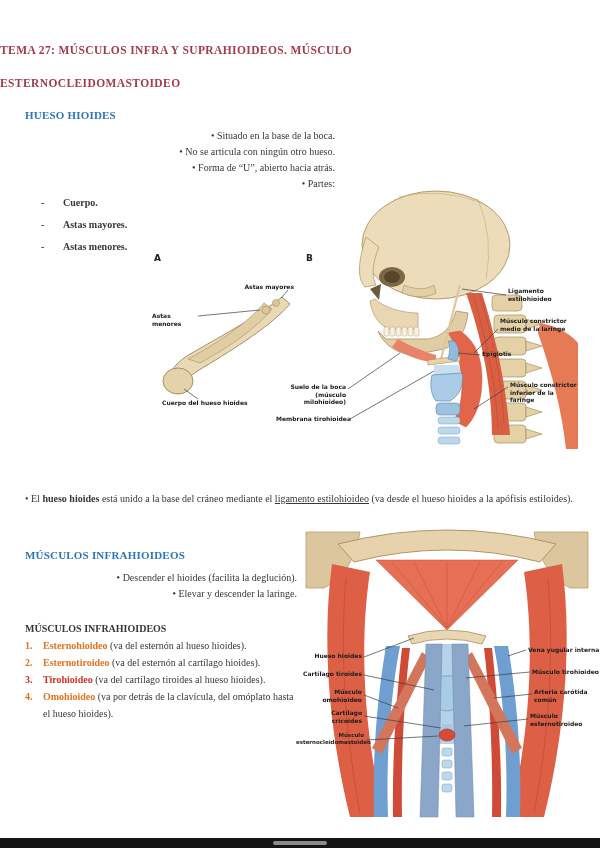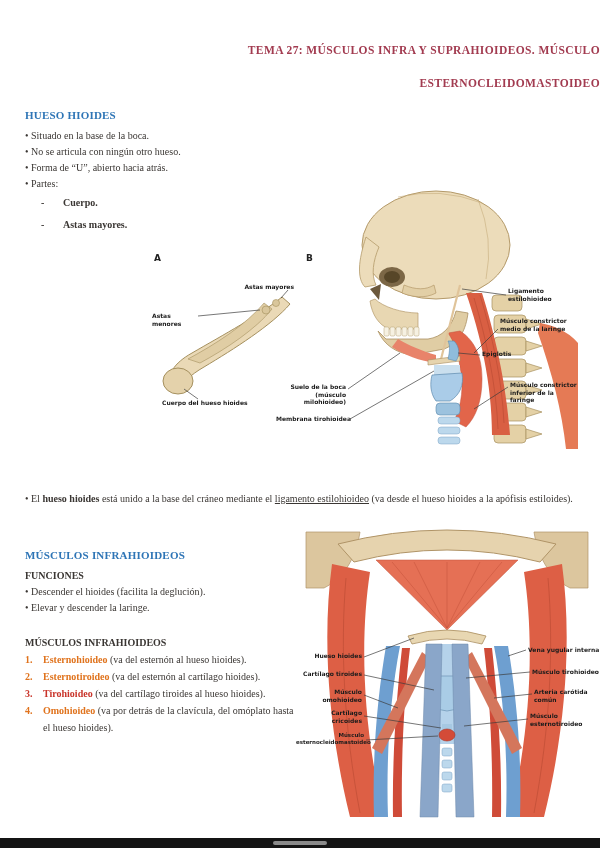--- a/index.html
+++ b/index.html
@@ -1,24 +1,24 @@
 <!DOCTYPE html>
 <html><head>
 <meta charset="utf-8">
 <style>
   html,body{margin:0;padding:0;background:#ffffff;}
   .page{position:relative;width:600px;height:848px;background:#fff;overflow:hidden;
         font-family:"Liberation Serif",serif;color:#3a3633;}
-  .doc-title{position:absolute;top:44px;left:0;width:600px;text-align:right;
+  .doc-title{position:absolute;top:44px;left:0;width:600px;text-align:left;
              font-weight:bold;font-size:11.5px;letter-spacing:.4px;}
   .doc-title .t2{margin-top:21px;}
   .sec-heading{font-weight:bold;font-size:11px;letter-spacing:.2px;}
   .sec1{position:absolute;left:25px;top:109px;width:310px;font-size:10px;}
   .sec1 .sec-heading{margin-bottom:7px;}
-  .bullet{line-height:16px;}
+  .bullet{line-height:16px;text-align:right;}
   .bullet::before{content:"• ";}
   .part{line-height:22px;font-weight:bold;}
   .part::before{content:"-";font-weight:bold;display:inline-block;width:22px;margin-left:16px;}
   .nota{position:absolute;left:25px;top:470px;width:551px;font-size:10px;line-height:16.5px;text-align:justify;margin-top:21px;}
   .nota::before{content:"• ";}
   .ul{text-decoration:underline;}
   .sec2{position:absolute;left:25px;top:549px;width:272px;font-size:10px;}
   .sec2 .sec-heading{margin-bottom:9px;}
   .sub-heading{font-weight:bold;font-size:10px;margin-bottom:3px;}
   .gap{height:21px;}
@@ -47,20 +47,21 @@
   </div>
 
   <div class="sec1">
     <div class="sec-heading" style="color: rgb(46, 117, 182);">HUESO HIOIDES</div>
     <div class="bullet">Situado en la base de la boca.</div>
     <div class="bullet">No se articula con ningún otro hueso.</div>
     <div class="bullet">Forma de “U”, abierto hacia atrás.</div>
     <div class="bullet">Partes:</div>
     <div class="part">Cuerpo.</div>
     <div class="part">Astas mayores.</div>
+    <div class="part">Astas menores.</div>
   </div>
 
   <div class="fig" style="left:148px;top:183px;width:434px;height:278px">
     <svg width="434" height="278" viewBox="0 0 434 278">
 
       <g stroke="#a5905e" stroke-width="1" fill="#ead9b6">
         <path d="M22 206 C 18 192 26 180 44 170 C 75 152 112 132 134 114 L 142 121 C 124 142 86 166 56 184 C 42 192 34 200 34 208 Z"></path>
         <path d="M40 176 C 66 162 98 142 116 120 L 124 126 C 108 146 78 166 52 180 Z" fill="#e0cda4" stroke-width=".6"></path>
         <ellipse cx="30" cy="198" rx="15" ry="13" fill="#e4d2ab"></ellipse>
         <circle cx="118" cy="127" r="4" fill="#d9c69b" stroke-width=".6"></circle>
@@ -141,21 +142,20 @@
     <div class="flabel nw" style="left:334px;top:167px">Epiglotis</div>
     <div class="flabel" style="left:362px;top:198px;width:70px">Músculo constrictor inferior de la faringe</div>
     <div class="flabel ra" style="left:126px;top:200px;width:72px">Suelo de la boca (músculo milohioideo)</div>
     <div class="flabel ra nw" style="left:128px;top:232px;width:72px">Membrana tirohioidea</div>
   </div>
 
   <div class="nota"><span>El </span><b>hueso hioides</b><span> está unido a la base del cráneo mediante el </span><span class="ul">ligamento estilohioideo</span><span> (va desde el hueso hioides a la apófisis estiloides).</span></div>
 
   <div class="sec2">
     <div class="sec-heading" style="color: rgb(46, 117, 182);">MÚSCULOS INFRAHIOIDEOS</div>
-    <div class="sub-heading">FUNCIONES</div>
     <div class="bullet">Descender el hioides (facilita la deglución).</div>
     <div class="bullet">Elevar y descender la laringe.</div>
     <div class="gap"></div>
     <div class="sub-heading">MÚSCULOS INFRAHIOIDEOS</div>
     <div class="muscle-item">
       <span class="m-num" style="color: rgb(224, 115, 29);">1.</span>
       <span class="m-text"><b class="m-name" style="color: rgb(224, 115, 29); font-family: Liberation Serif, serif;">Esternohioideo</b><span> (va del esternón al hueso hioides).</span></span>
     </div>
     <div class="muscle-item">
       <span class="m-num" style="color: rgb(224, 115, 29);">2.</span>

